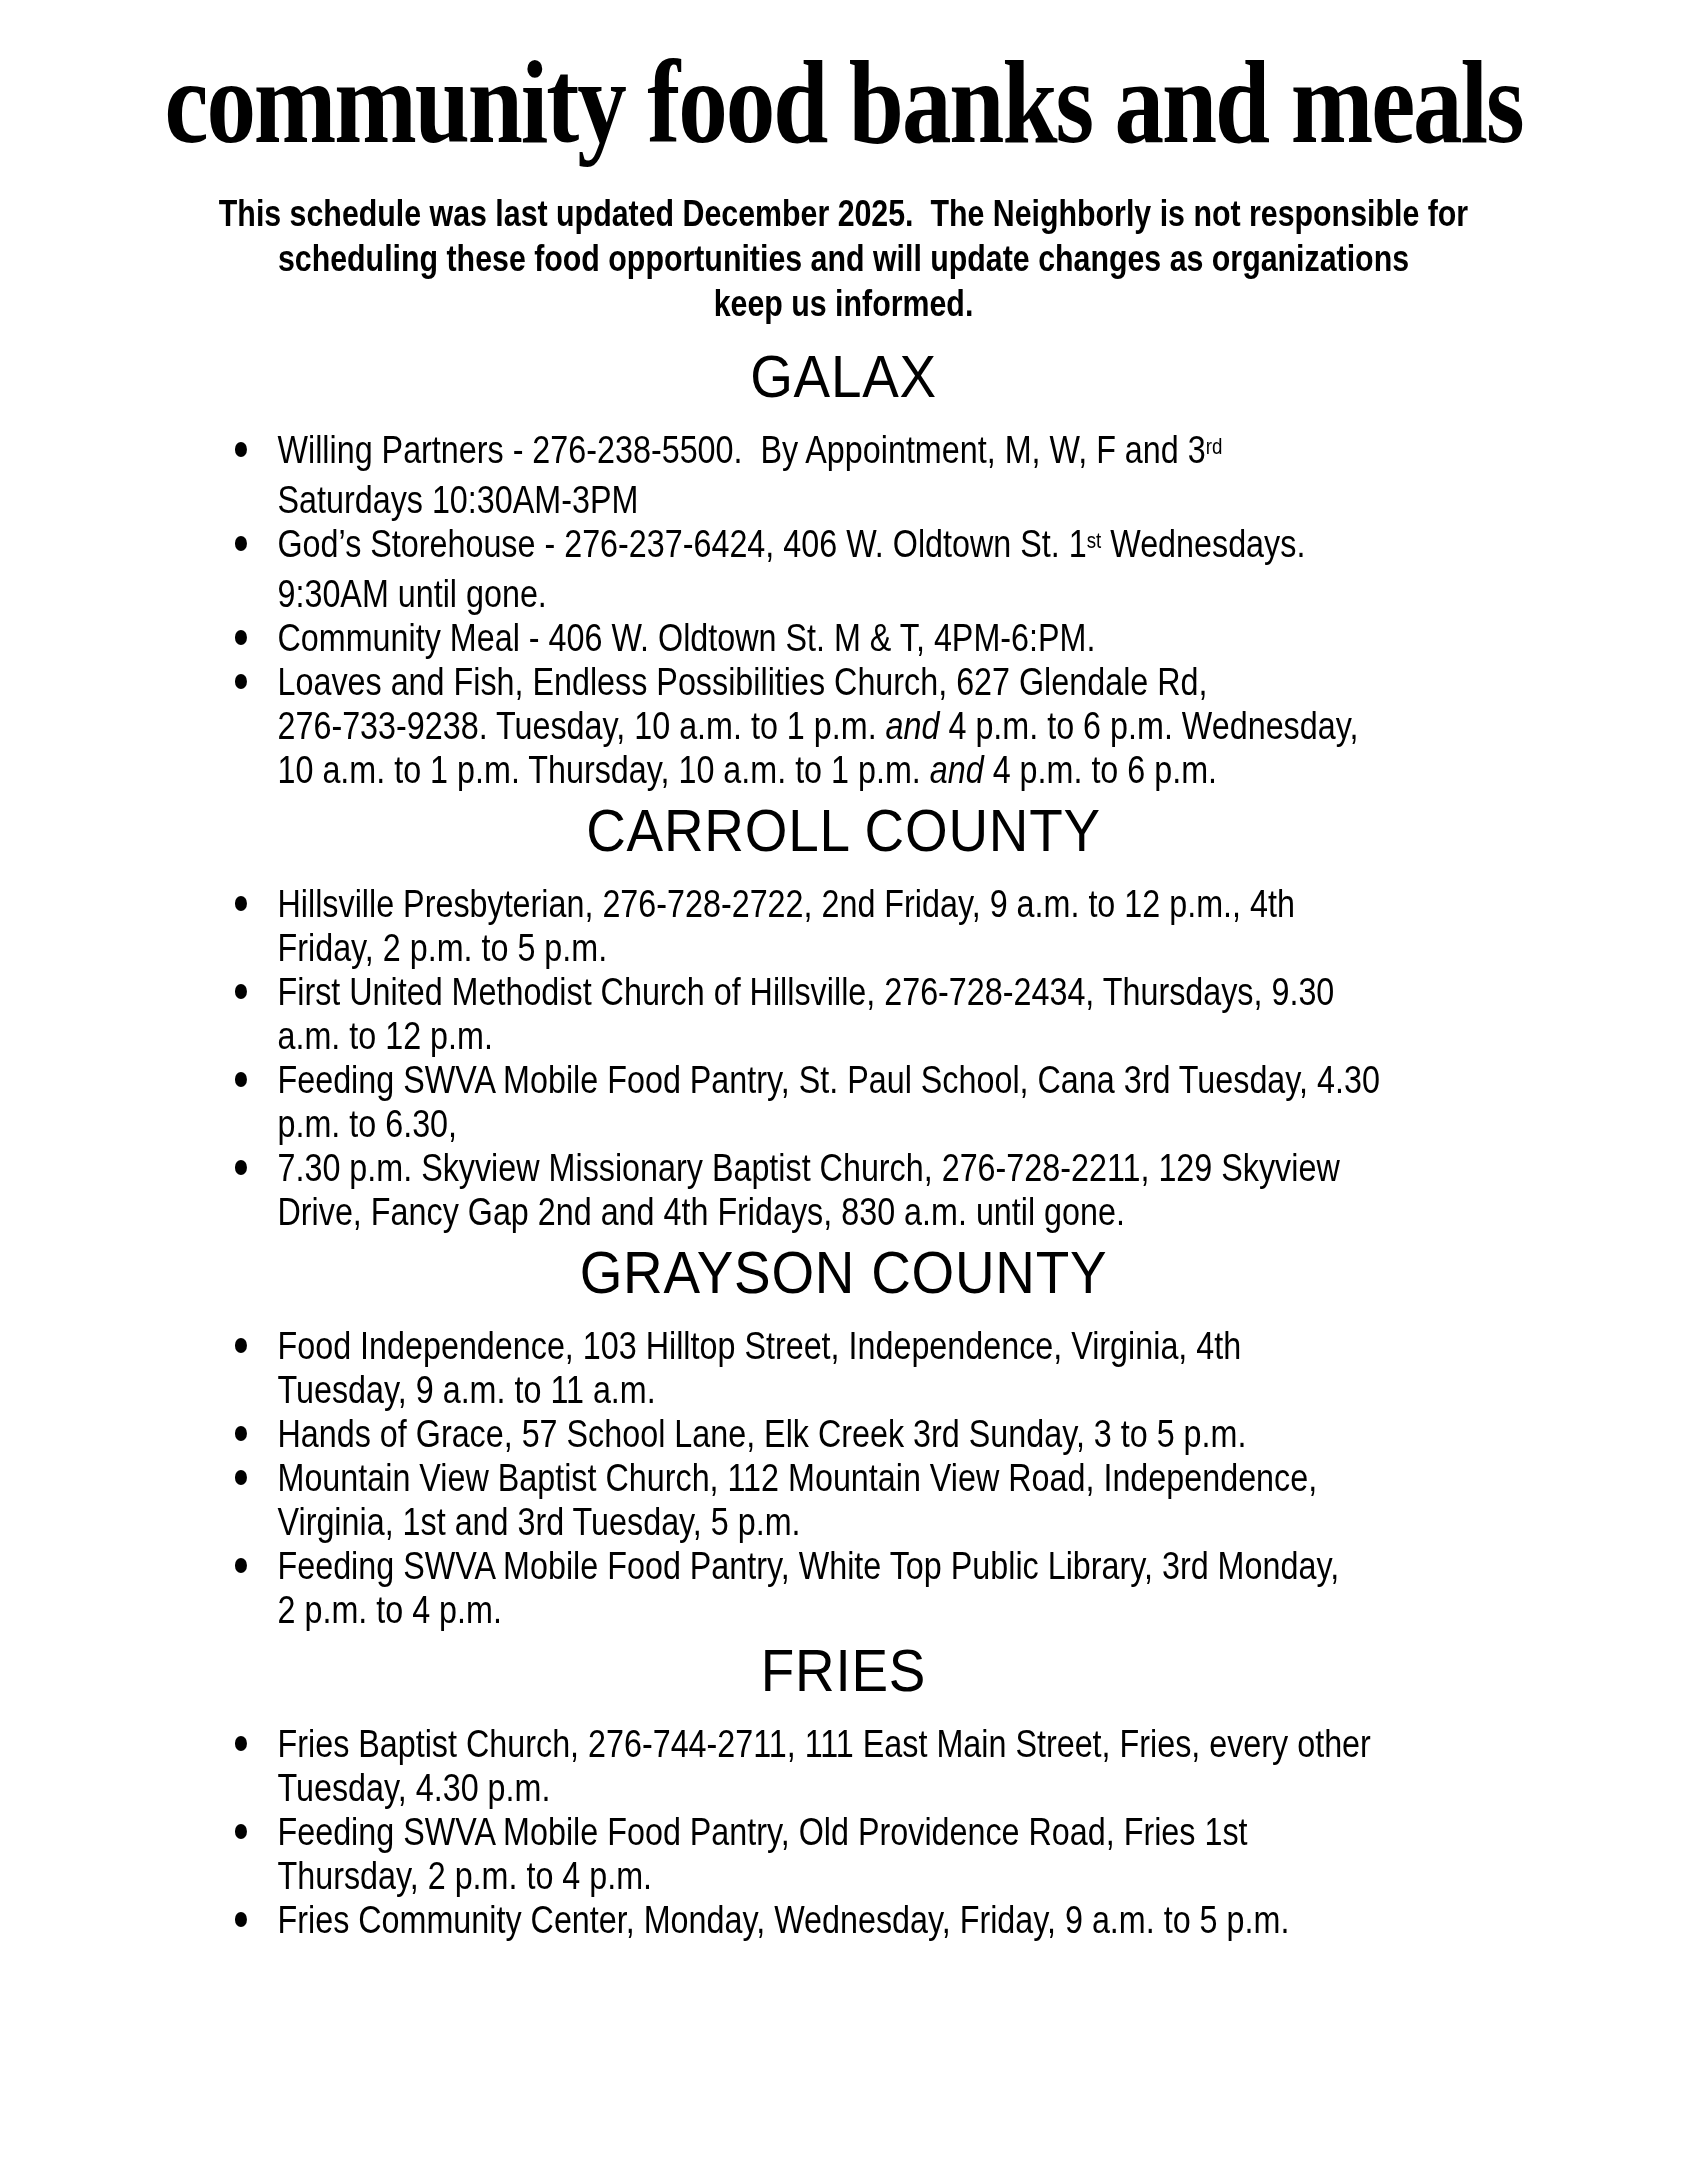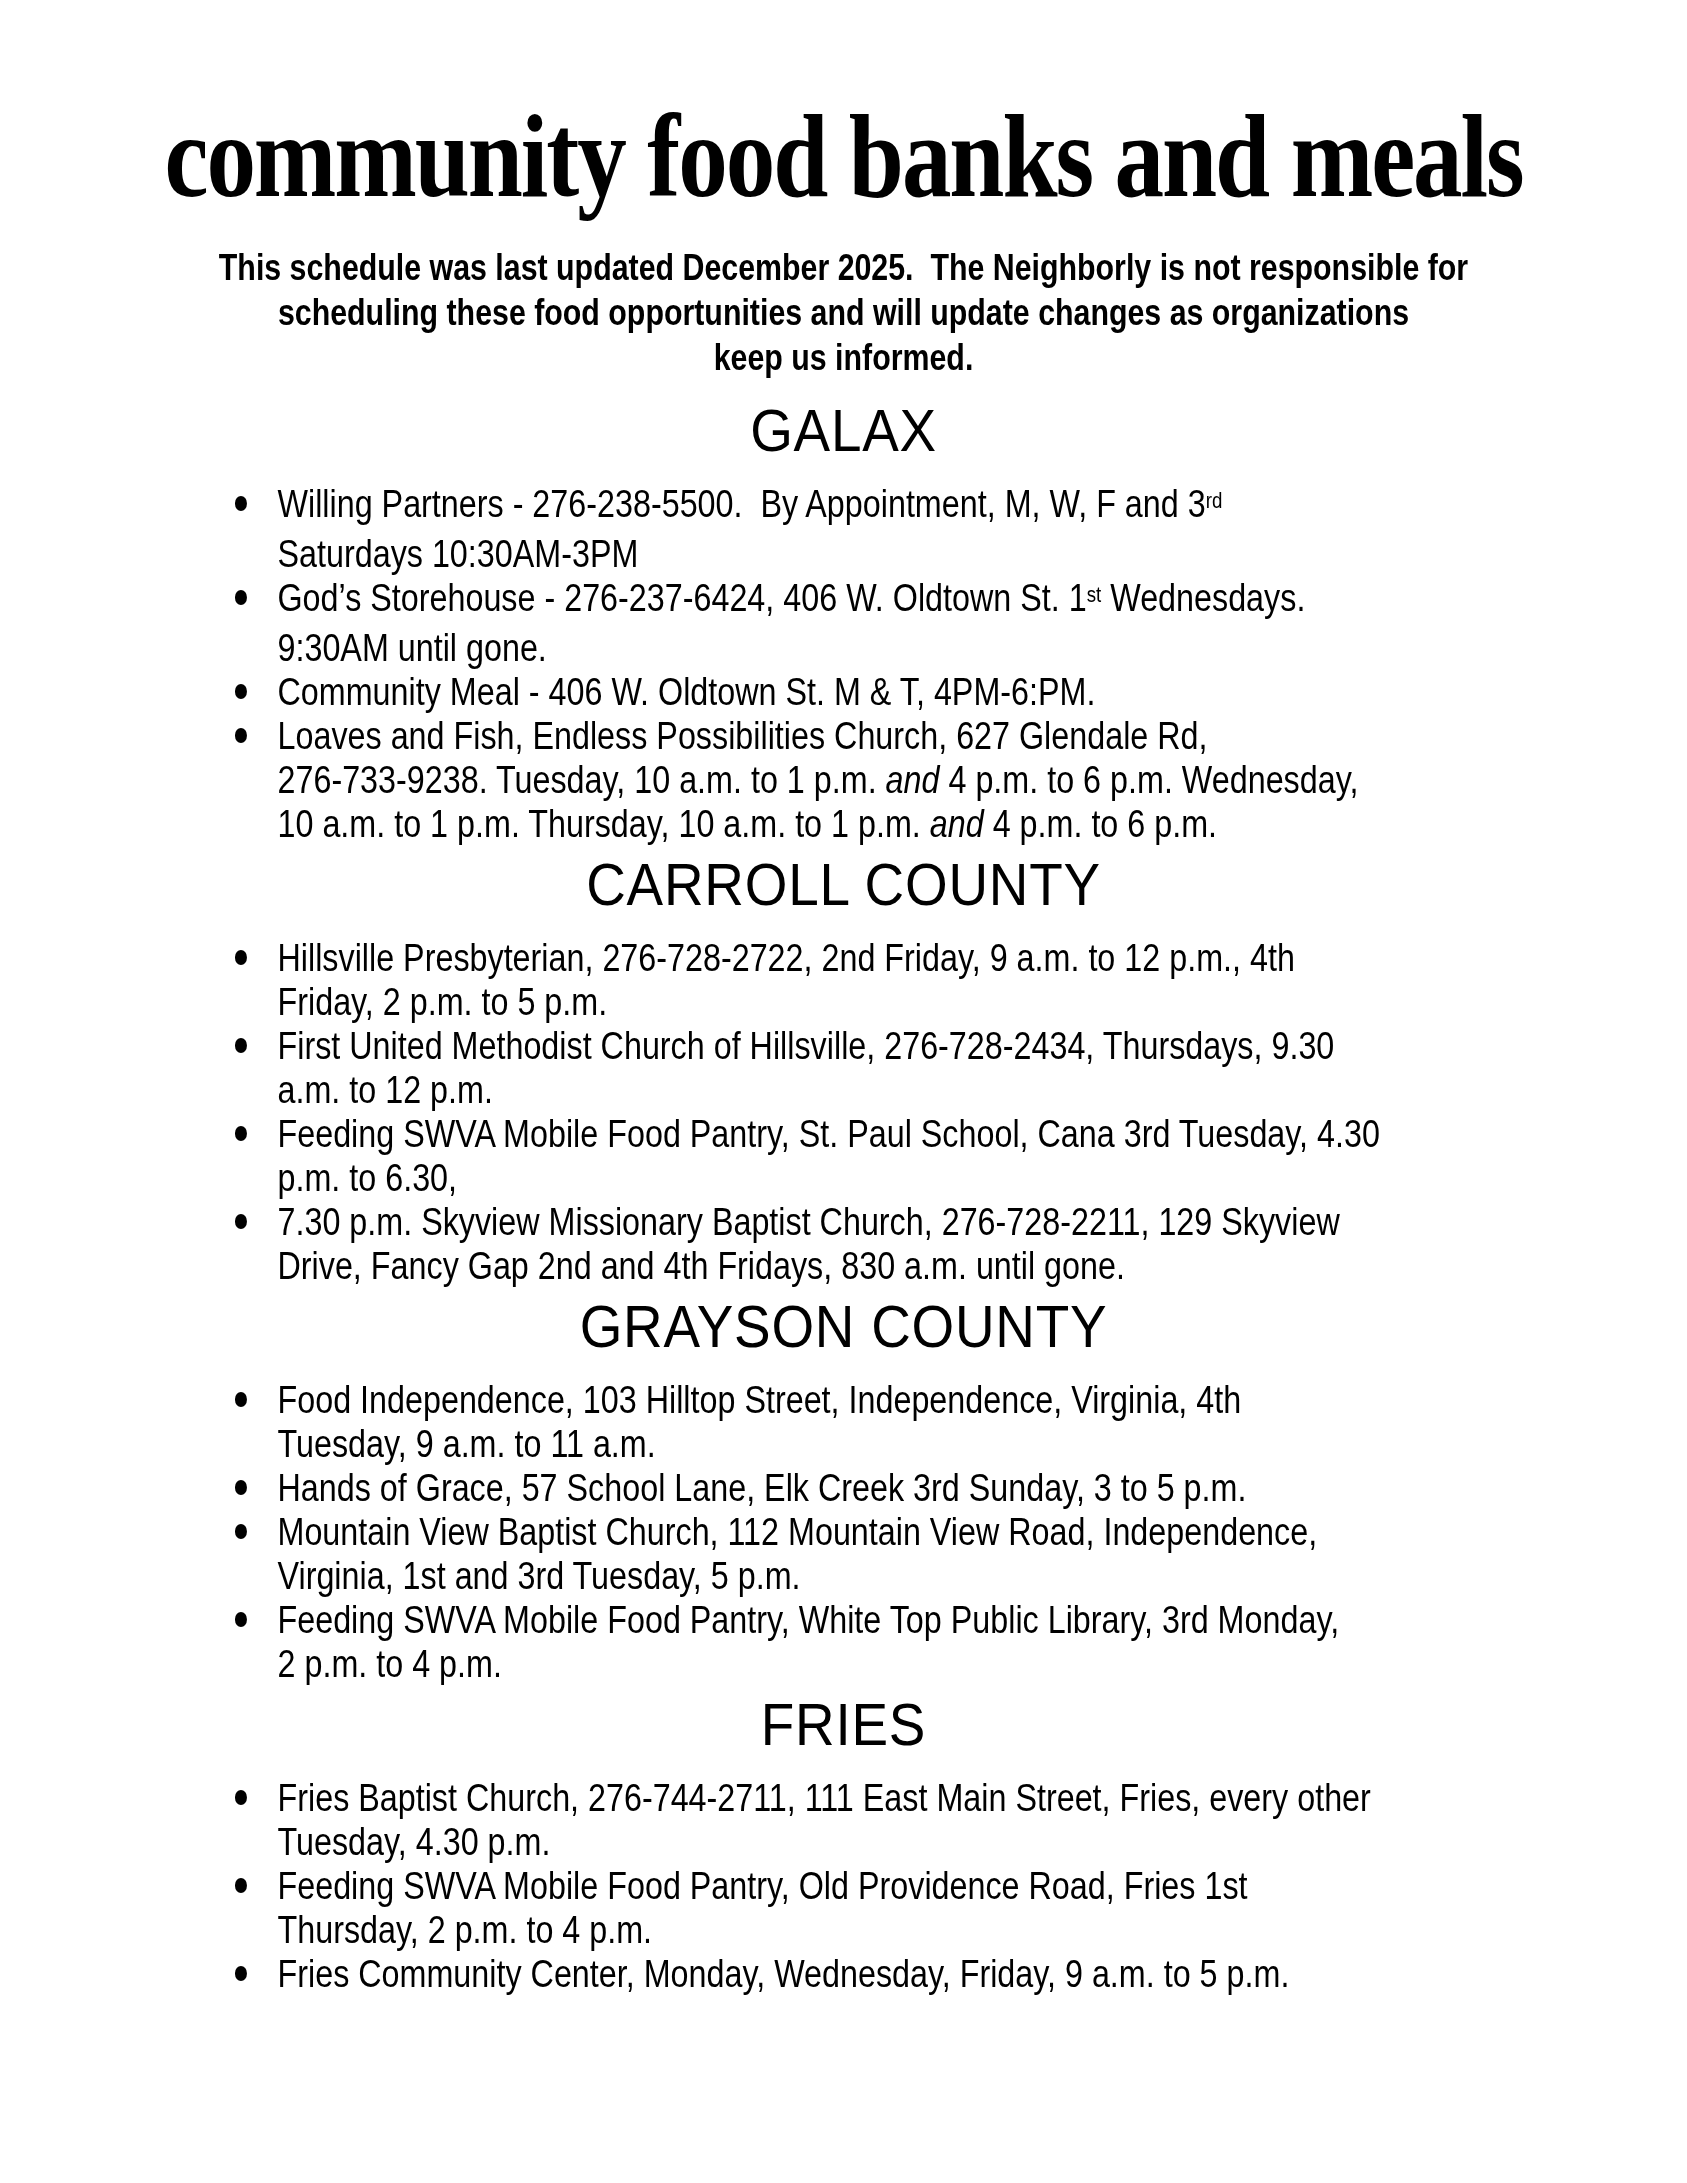--- a/index.html
+++ b/index.html
@@ -8,21 +8,21 @@
   }
   body {
     width: 1687px;
     height: 2183px;
     background: #ffffff;
     color: #000000;
     font-family: "Liberation Sans", sans-serif;
     overflow: hidden;
   }
   .doc {
-    padding-top: 98px;
+    padding-top: 44px;
   }
   .title {
     margin: 0;
     font-family: "Liberation Serif", serif;
     font-weight: 700;
     font-size: 118px;
     line-height: 1.0;
     letter-spacing: -2.5px;
     text-align: center;
     transform: scaleX(0.84);

